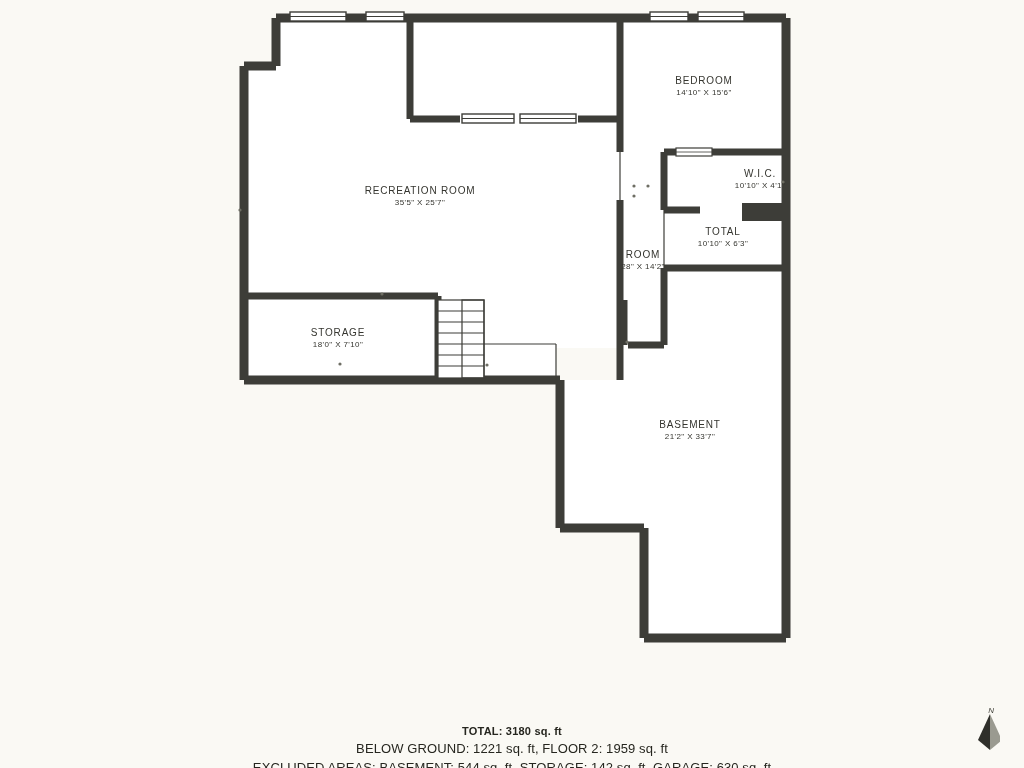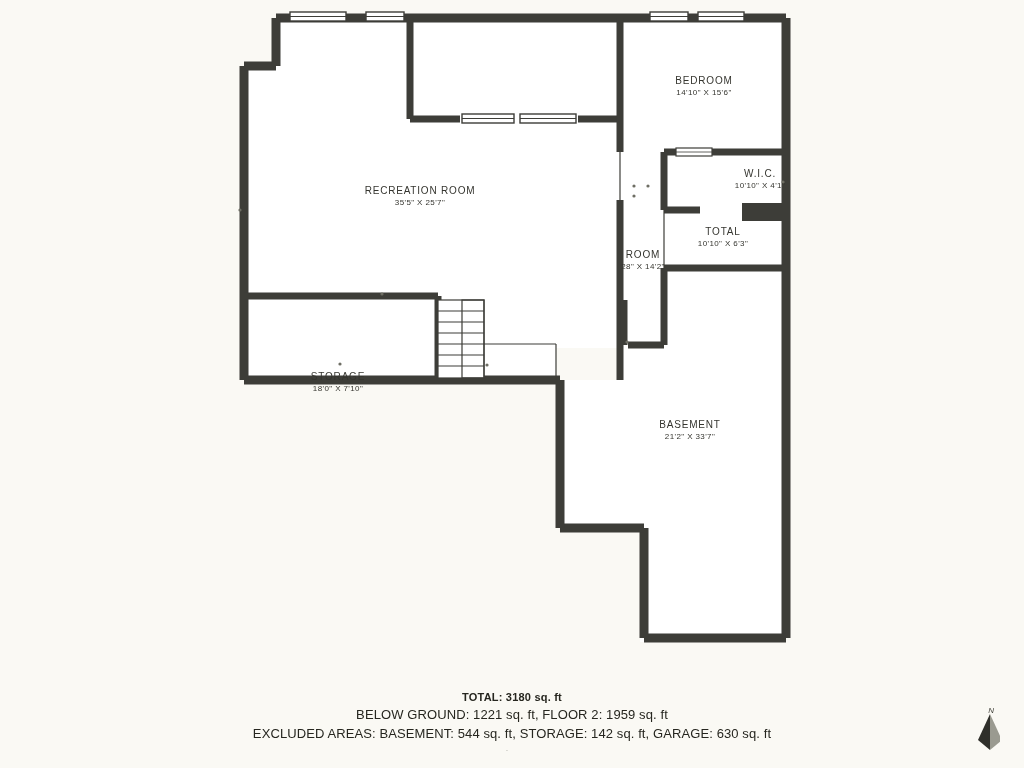--- a/index.html
+++ b/index.html
@@ -45,20 +45,21 @@
     top: 690px;
     width: 1024px;
     text-align: center;
     line-height: 1.45;
   }
   .summary-total {
     font-size: 11px;
     font-weight: bold;
     color: #26261f;
     letter-spacing: 0.2px;
+    margin-top: 34px;
   }
   .summary-line {
     font-size: 13px;
     color: #26261f;
     letter-spacing: 0.1px;
   }
   .compass {
     position: absolute;
     right: 24px;
     top: 706px;
@@ -205,21 +206,21 @@
 <div class="room-label" style="left:420px; top:196px;">
   <div class="room-name">RECREATION ROOM</div>
   <div class="room-dims">35'5" X 25'7"</div>
 </div>
 
 <div class="room-label" style="left:643px; top:260px;">
   <div class="room-name">ROOM</div>
   <div class="room-dims">28" X 14'2"</div>
 </div>
 
-<div class="room-label" style="left:338px; top:338px;margin-top:44px;">
+<div class="room-label" style="left:338px; top:338px;">
   <div class="room-name">STORAGE</div>
   <div class="room-dims">18'0" X 7'10"</div>
 </div>
 
 <div class="room-label" style="left:690px; top:430px;">
   <div class="room-name">BASEMENT</div>
   <div class="room-dims">21'2" X 33'7"</div>
 </div>
 
 <div class="summary">

